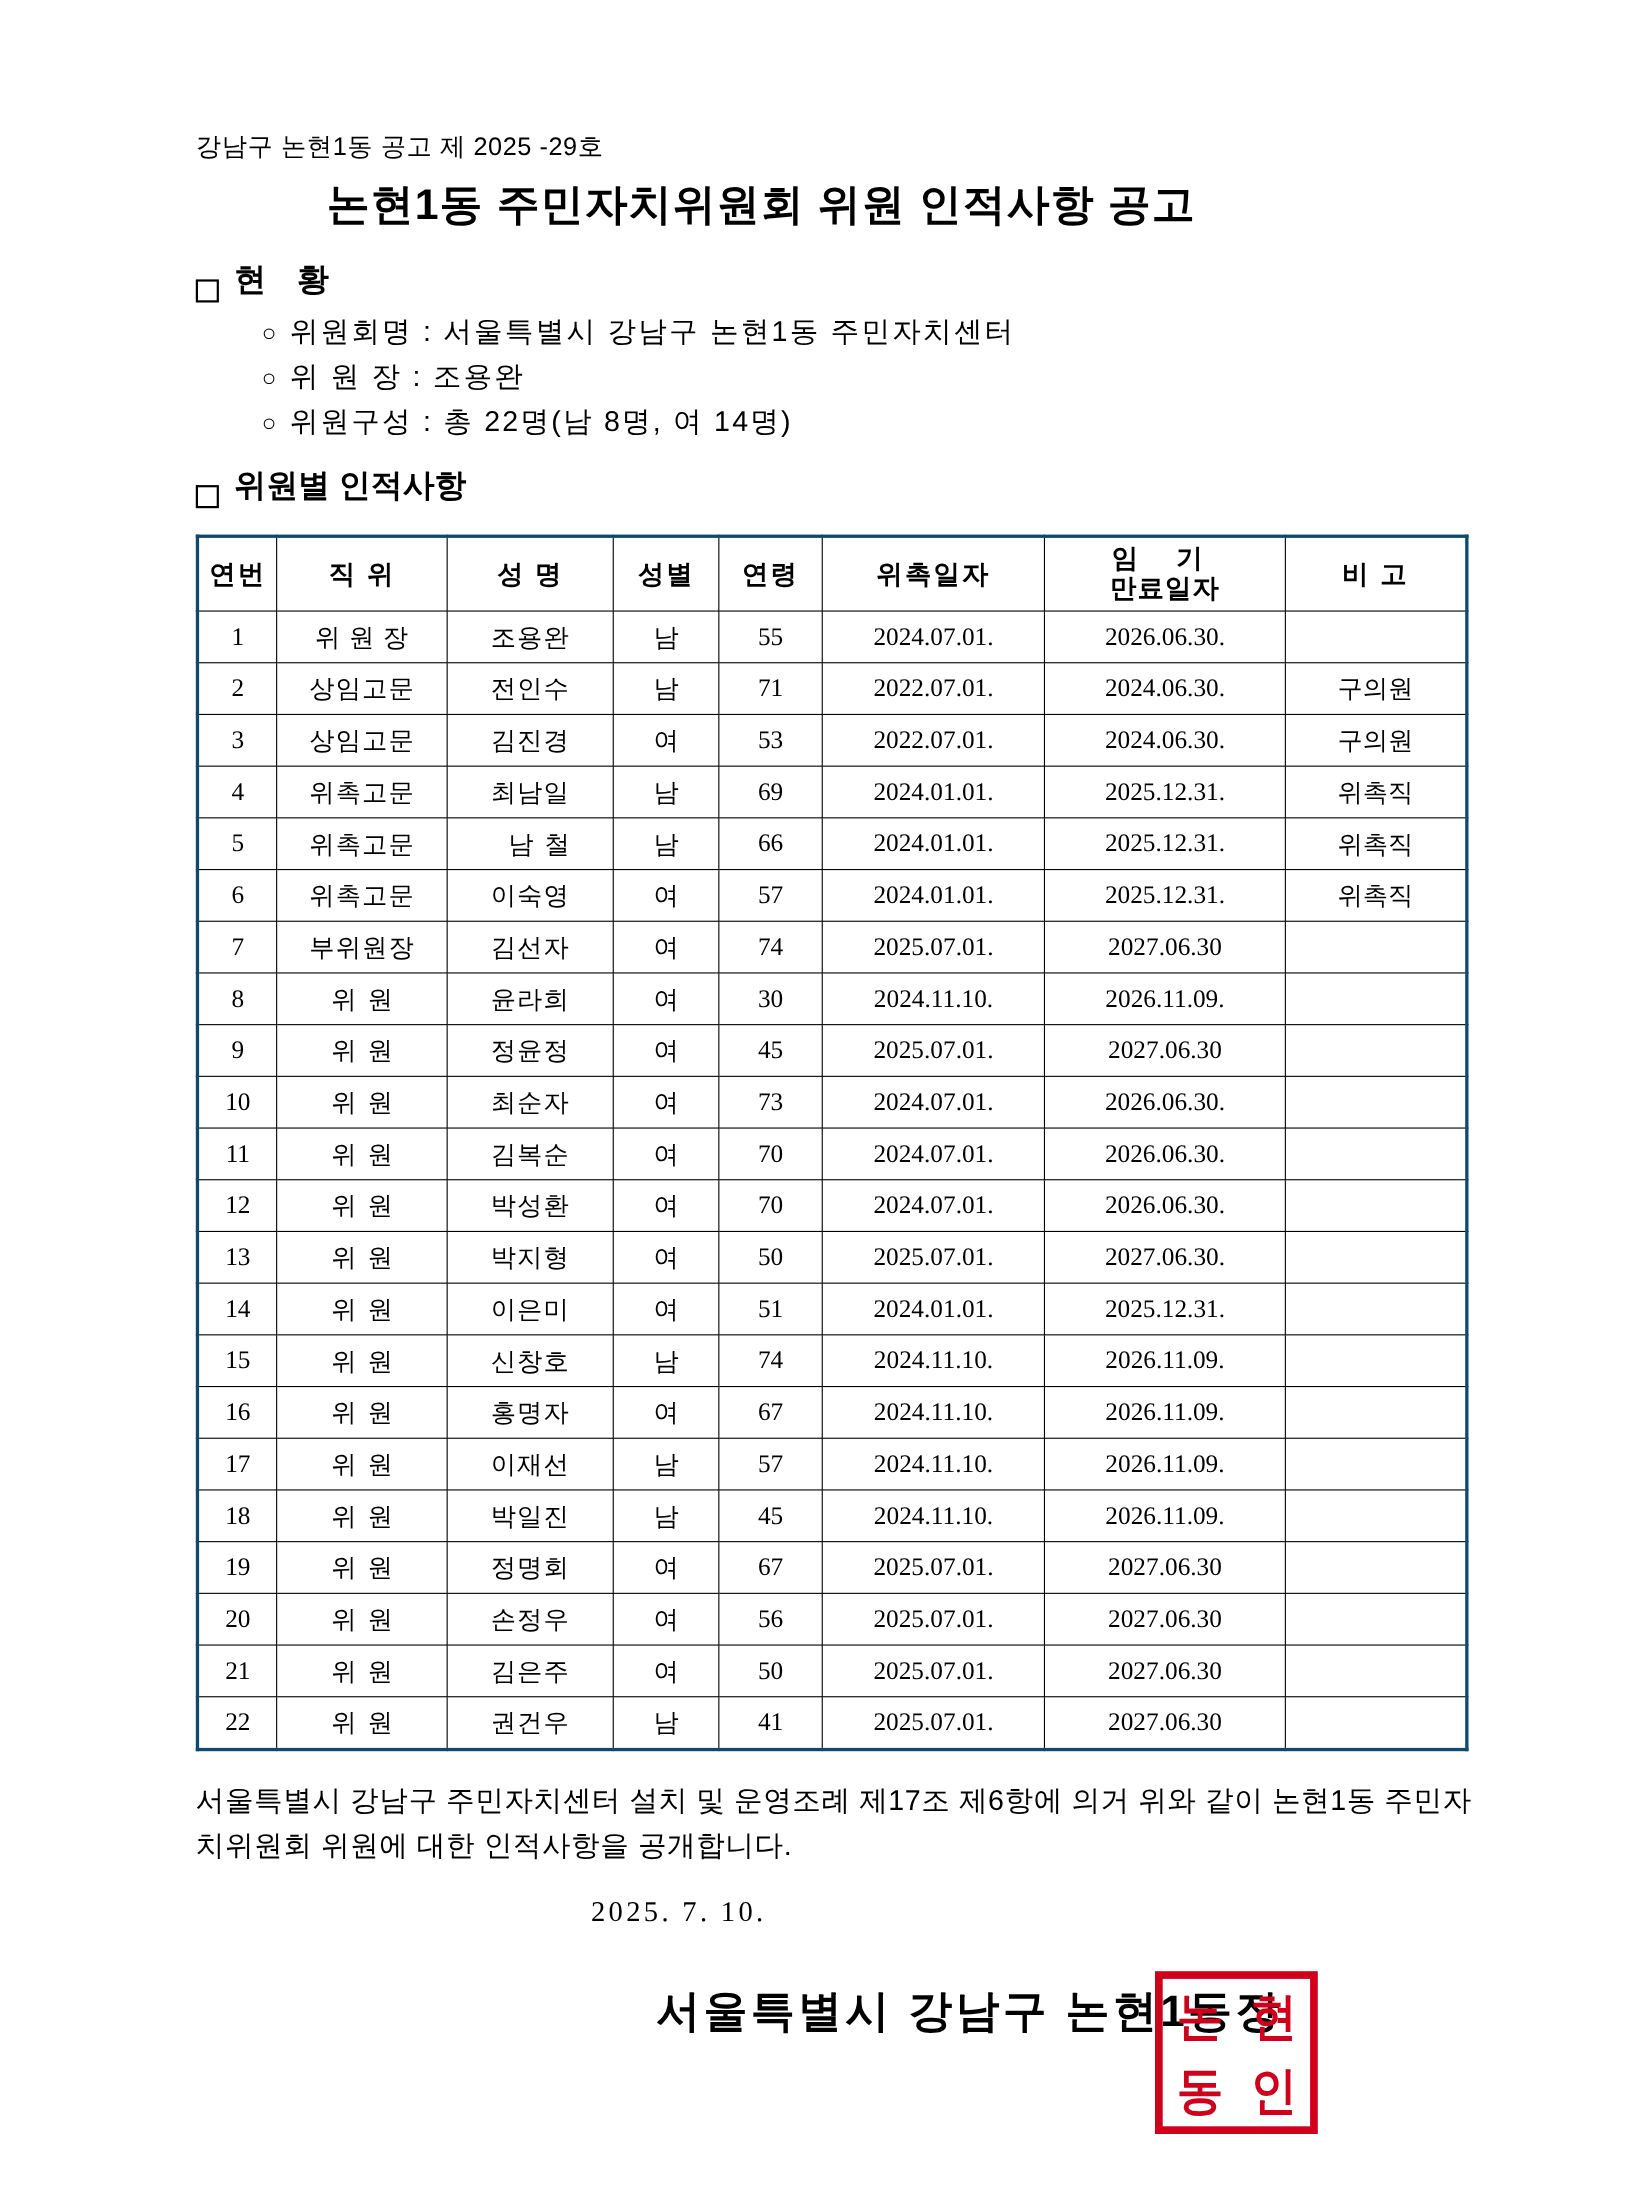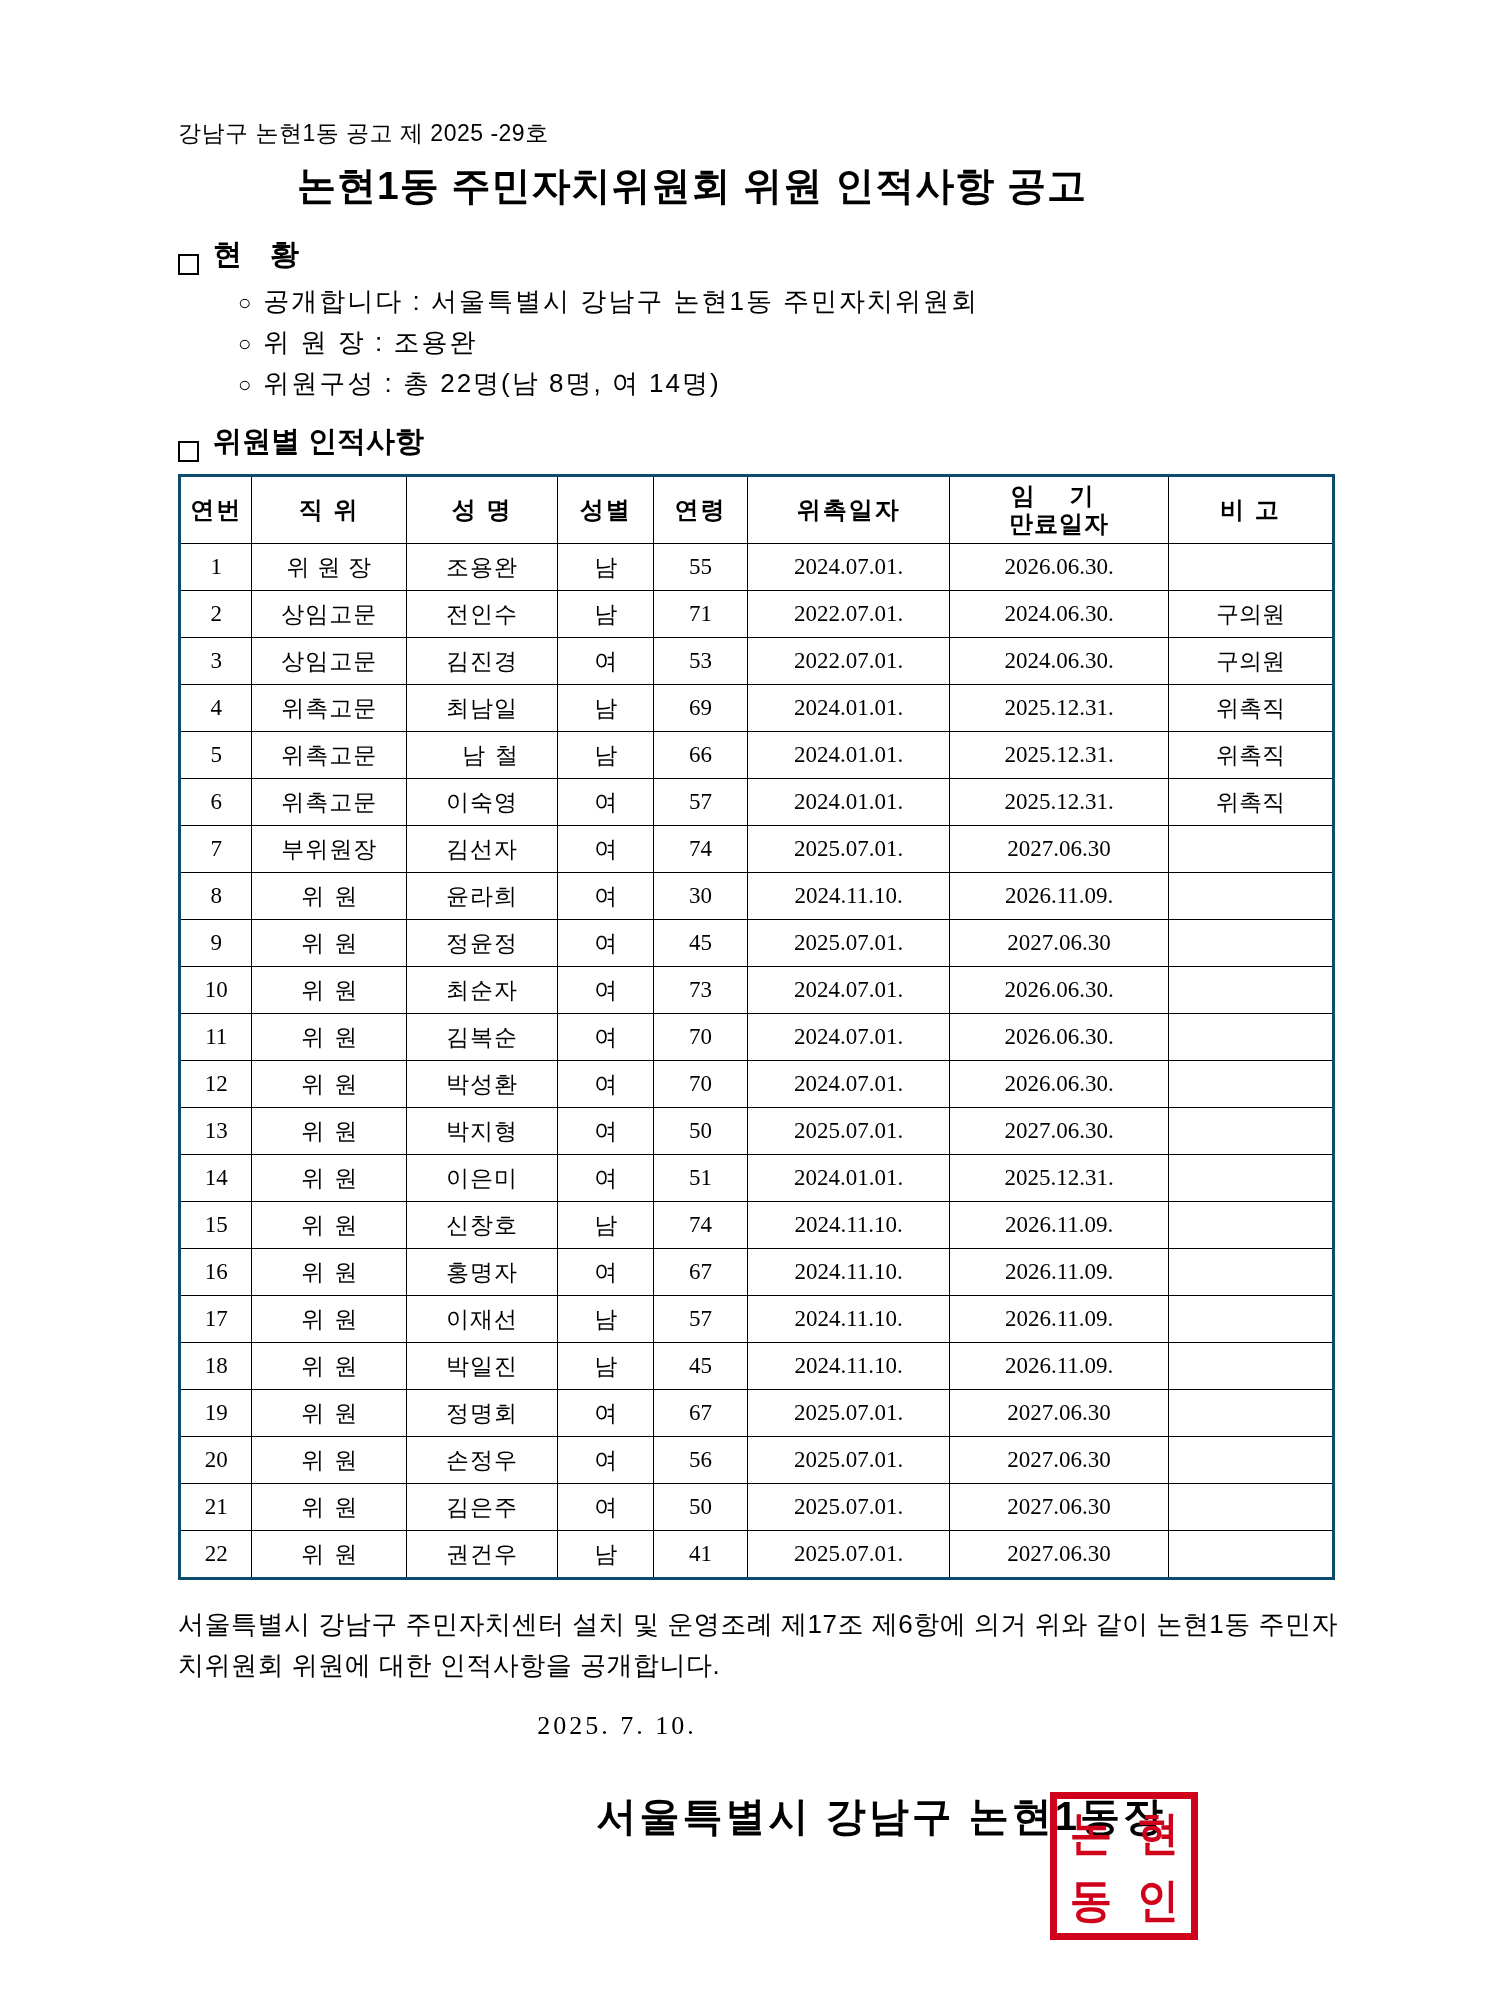--- a/index.html
+++ b/index.html
@@ -71,21 +71,21 @@
   }
   .circ {
     font-size: 22px;
     line-height: 1;
   }
   .lbl-spread {
     letter-spacing: 2px;
   }
   .section-head.second {
     margin-top: 14px;
-    margin-bottom: 12px;
+    margin-bottom: 24px;
   }
 
   table.members {
     border-collapse: collapse;
     width: 1157px;
     margin: 0 0 0 0;
     table-layout: fixed;
     border: 3px solid #0c4a6e;
   }
   table.members th, table.members td {
@@ -197,21 +197,21 @@
   <h1 class="doc-title">논현1동 주민자치위원회 위원 인적사항 공고</h1>
 
   <div class="section-head">
     <span class="sq"></span>
     <span class="spaced-title">현      황</span>
   </div>
 
   <ul class="bullets">
     <li>
       <span class="circ">○</span>
-      <span class="lbl-spread">공개합니다 : 서울특별시 강남구 논현1동 주민자치위원회</span>
+      <span class="lbl-spread">위원회명 : 서울특별시 강남구 논현1동 주민자치센터</span>
     </li>
     <li>
       <span class="circ">○</span>
       <span class="lbl-spread">위 원 장 : 조용완</span>
     </li>
     <li>
       <span class="circ">○</span>
       <span class="lbl-spread">위원구성 : 총 22명(남 8명, 여 14명)</span>
     </li>
   </ul>

